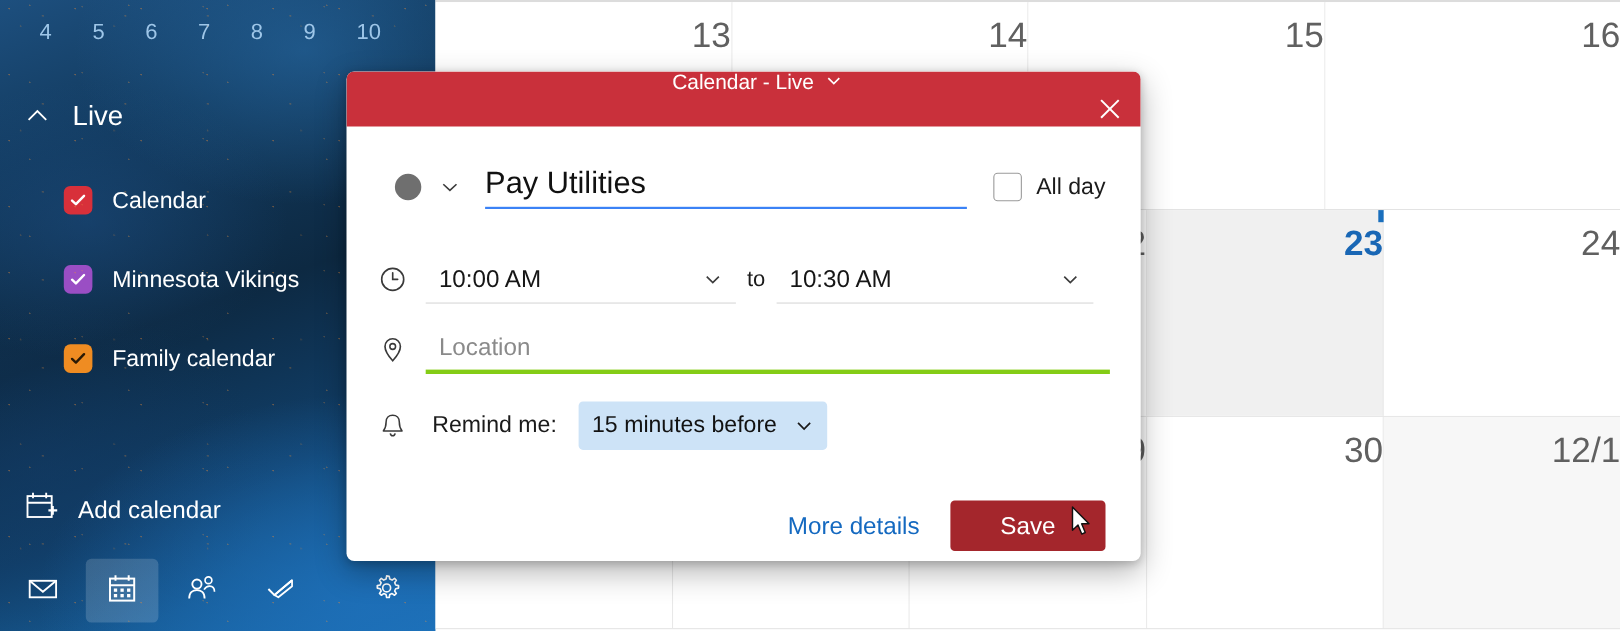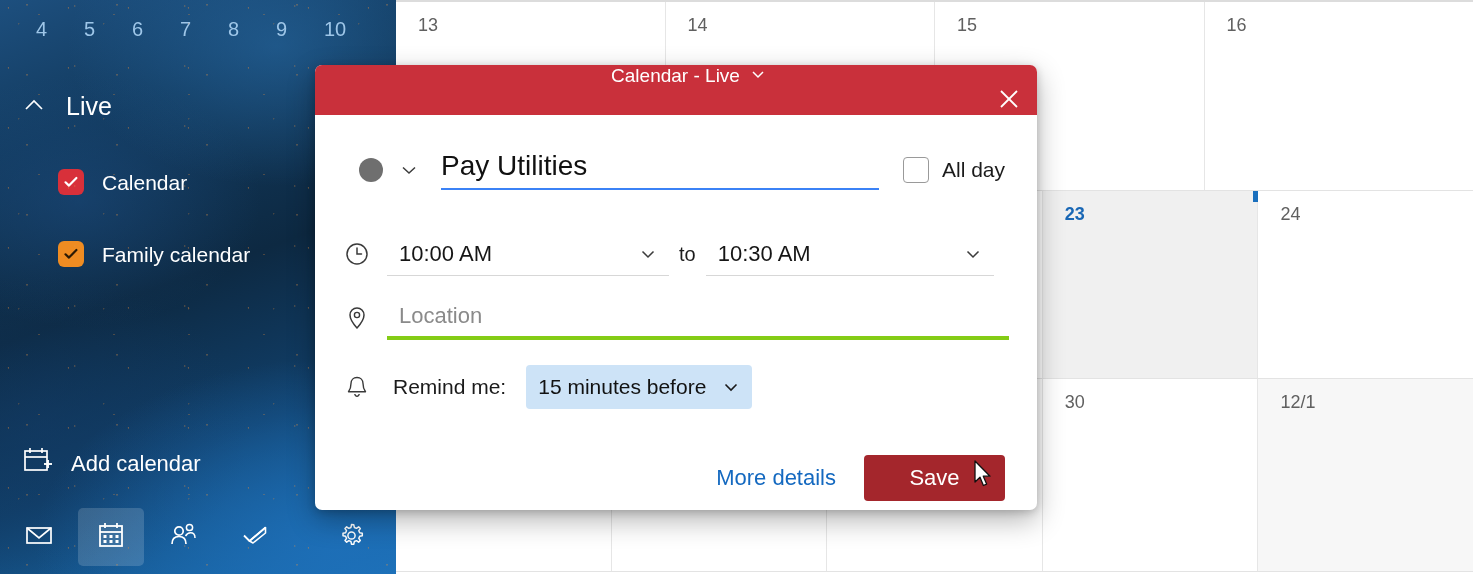--- a/index.html
+++ b/index.html
@@ -106,21 +106,21 @@
     border-bottom: 1px solid #e3e3e3;
   }
   .grid-cell {
     flex: 1 1 0;
     border-right: 1px solid #e6e6e6;
     padding: 14px 0 0 22px;
     position: relative;
     background: #ffffff;
   }
   .grid-cell:last-child { border-right: none; }
-  .cell-num { font-size: 18px; color: #606060; font-weight: 400; line-height: 1; }
+  .cell-num { font-size: 32px; color: #606060; font-weight: 400; line-height: 1; text-align: right; }
   .cell-num.today { color: #1967b5; font-weight: 700; }
   .grid-cell.today-cell { background: #f0f0f0; }
   .grid-cell.other-month { background: #f7f7f7; }
   .grid-cell.today-cell:after {
     content:""; position:absolute; right:-1px; top:0; width:5px; height:11px; background:#1a6fbd;
   }
   .event-holiday {
     margin-top: 14px;
     font-size: 19px;
     color: #c3323a;
@@ -291,20 +291,28 @@
     </div>
 
     <div class="cal-list">
       <div class="cal-item">
         <span class="cal-check" style="background:#d8303a">
           <svg width="18" height="18" viewBox="0 0 18 18">
               <path d="M3.5 9.3 L7 12.6 L14.4 5" fill="none" stroke="#ffffff" stroke-width="2.2" stroke-linecap="round" stroke-linejoin="round"></path>
             </svg>
         </span>
         <span class="cal-label">Calendar</span>
+      </div>
+      <div class="cal-item" style="margin-top:28px">
+        <span class="cal-check" style="background:#9a4ec4">
+          <svg width="18" height="18" viewBox="0 0 18 18">
+              <path d="M3.5 9.3 L7 12.6 L14.4 5" fill="none" stroke="#ffffff" stroke-width="2.2" stroke-linecap="round" stroke-linejoin="round"></path>
+            </svg>
+        </span>
+        <span class="cal-label">Minnesota Vikings</span>
       </div>
       <div class="cal-item" style="margin-top:28px">
         <span class="cal-check" style="background:#ef8c22">
           <svg width="18" height="18" viewBox="0 0 18 18">
               <path d="M3.5 9.3 L7 12.6 L14.4 5" fill="none" stroke="#2b1a05" stroke-width="2.2" stroke-linecap="round" stroke-linejoin="round"></path>
             </svg>
         </span>
         <span class="cal-label">Family calendar</span>
       </div>
     </div>

